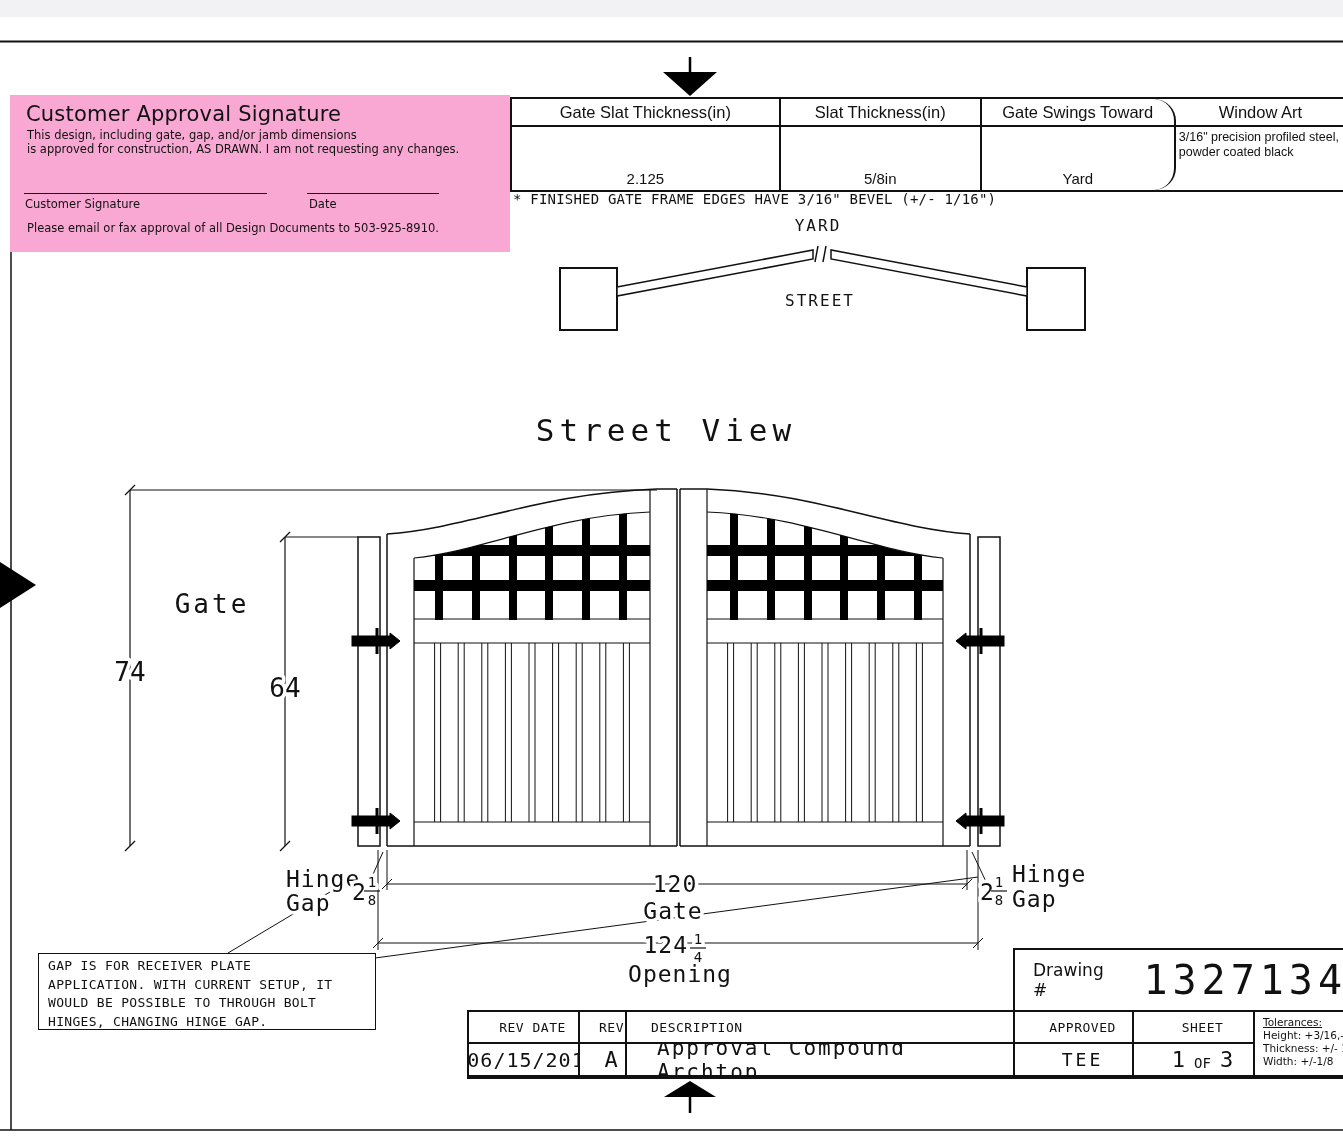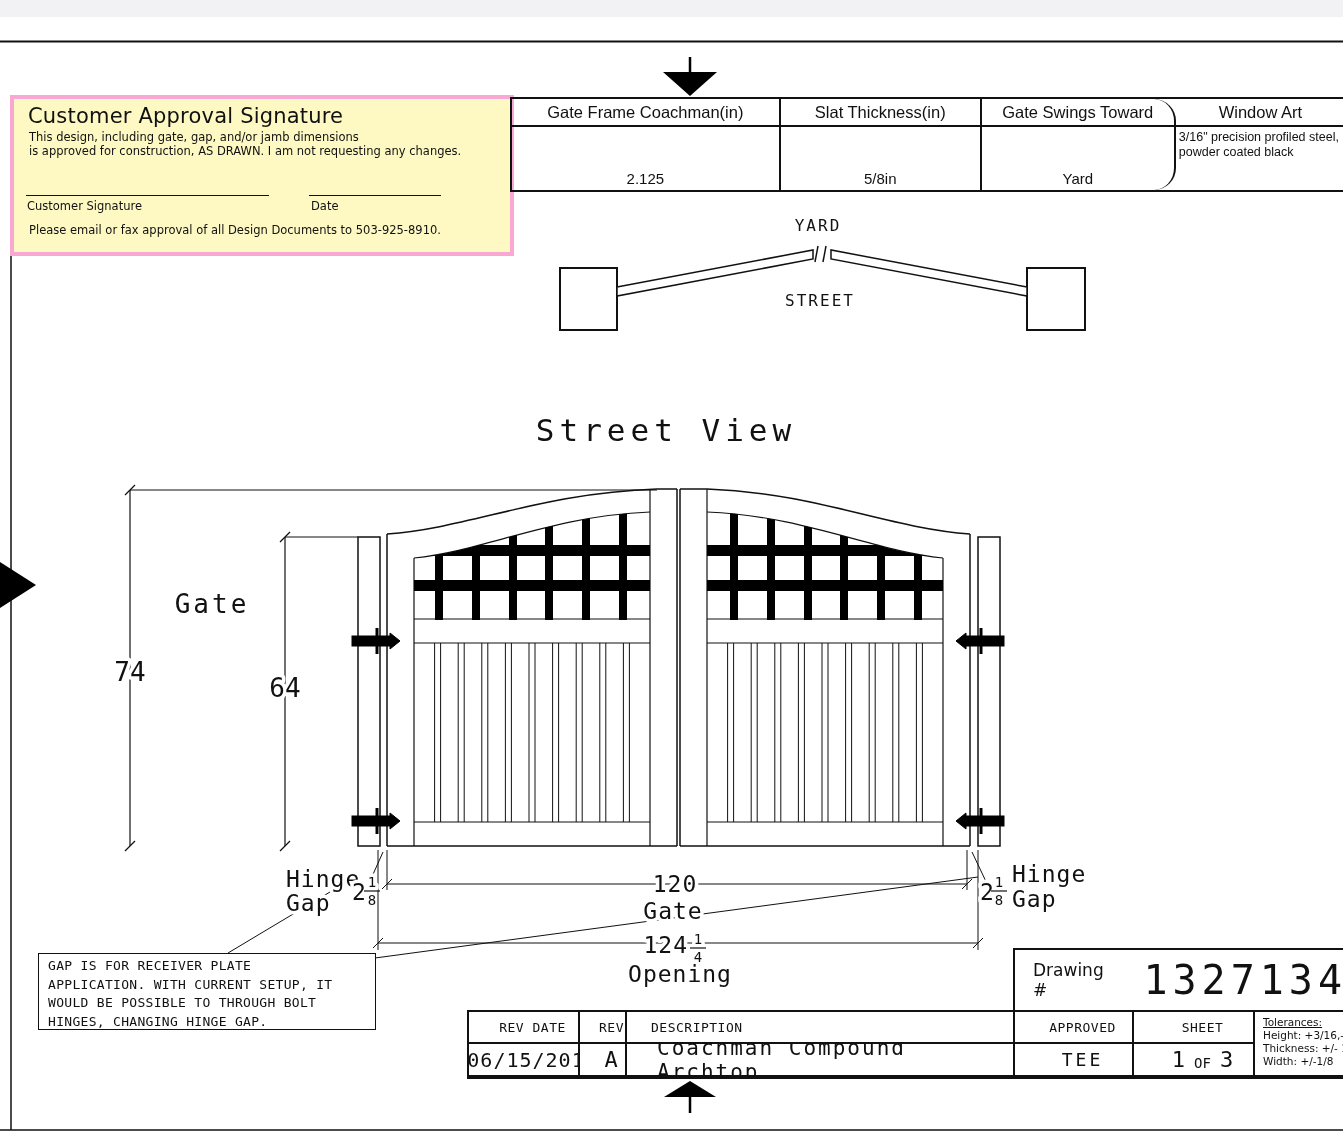--- a/index.html
+++ b/index.html
@@ -3,21 +3,21 @@
 <meta charset="utf-8">
 <style>
   html,body{margin:0;padding:0;background:#e8e8e8;}
   #page{position:relative;width:1343px;height:1147px;background:#ffffff;overflow:hidden;
         font-family:"DejaVu Sans", sans-serif;color:#111;}
   .abs{position:absolute;}
   .cad{font-family:"DejaVu Sans Mono", monospace;}
   
   #topbar{left:0;top:0;width:1343px;height:17px;background:#f2f2f4;}
   
-  #approval{left:10px;top:95px;width:496px;height:153px;border:4px solid #f9a8d4;background:#fef9c3;}
+  #approval{left:10px;top:95px;width:496px;height:153px;border:2px solid #f9a8d4;background:#f9a8d4;}
   #approval .title{position:absolute;left:14px;top:5px;font-size:21px;letter-spacing:.2px;}
   #approval .body1{position:absolute;left:15px;top:31px;font-size:11.5px;}
   #approval .body2{position:absolute;left:15px;top:45px;font-size:11.5px;}
   .sigline{position:absolute;height:0;border-top:1.5px solid #111;}
   #approval .siglab{position:absolute;font-size:11.5px;}
   #approval .footer{position:absolute;left:15px;top:124px;font-size:11.5px;}
   
   #spec{left:510px;top:97px;width:833px;height:91px;border-top:2px solid #111;border-left:2px solid #111;border-bottom:2px solid #111;display:flex;}
   .spec-col{border-right:2px solid #111;display:flex;flex-direction:column;}
   .spec-head{height:26px;border-bottom:2px solid #111;display:flex;align-items:center;justify-content:center;
@@ -270,36 +270,37 @@
     <div class="body2">is approved for construction, AS DRAWN. I am not requesting any changes.</div>
     <div class="sigline" style="left:12px;top:96px;width:243px;"></div>
     <div class="sigline" style="left:295px;top:96px;width:132px;"></div>
     <div class="siglab" style="left:13px;top:100px;">Customer Signature</div>
     <div class="siglab" style="left:297px;top:100px;">Date</div>
     <div class="footer">Please email or fax approval of all Design Documents to 503-925-8910.</div>
   </div>
 
   <div id="spec" class="abs">
     <div class="spec-col" style="width:268px;">
-      <div class="spec-head">Gate Frame Coachman(in)</div>
+      <div class="spec-head">Gate Slat Thickness(in)</div>
       <div class="spec-val">2.125</div>
     </div>
     <div class="spec-col" style="width:200px;">
       <div class="spec-head">Slat Thickness(in)</div>
       <div class="spec-val">5/8in</div>
     </div>
     <div class="spec-col" style="width:193px;border-radius:22px;">
       <div class="spec-head">Gate Swings Toward</div>
       <div class="spec-val">Yard</div>
     </div>
     <div class="spec-col" style="width:170px;border-right:none;">
       <div class="spec-head">Window Art</div>
       <div class="spec-val wrap">3/16" precision profiled steel, powder coated black</div>
     </div>
   </div>
+  <div id="bevel" class="abs cad">* FINISHED GATE FRAME EDGES HAVE 3/16" BEVEL (+/- 1/16")</div>
 
   <div id="notebox" class="abs cad">
     <div>GAP IS FOR RECEIVER PLATE</div>
     <div>APPLICATION. WITH CURRENT SETUP, IT</div>
     <div>WOULD BE POSSIBLE TO THROUGH BOLT</div>
     <div>HINGES, CHANGING HINGE GAP.</div>
   </div>
 
   <div id="drawnum" class="abs">
     <span class="lab">Drawing #</span>
@@ -313,21 +314,21 @@
     <div class="hd cad">APPROVED</div>
     <div class="hd cad">SHEET</div>
     <div class="tolcell">
       <span class="u">Tolerances:</span>
       <span>Height:  +3/16,-</span>
       <span>Thickness:  +/- 1</span>
       <span>Width: +/-1/8</span>
     </div>
     <div class="vbig cad">06/15/2015</div>
     <div class="vbig cad" style="font-size:22px;">A</div>
-    <div class="vbig cad left" style="font-size:21px;padding-left:30px;letter-spacing:2px;">Coachman Compound Archtop</div>
+    <div class="vbig cad left" style="font-size:21px;padding-left:30px;letter-spacing:2px;">Approval Compound Archtop</div>
     <div class="vbig cad" style="font-size:18px;letter-spacing:3px;text-align:center;">TEE</div>
     <div class="cad">
       <span style="font-size:22px;">1</span>
       <span class="sheetof">OF</span>
       <span style="font-size:22px;">3</span>
     </div>
   </div>
 
 </div>
 

